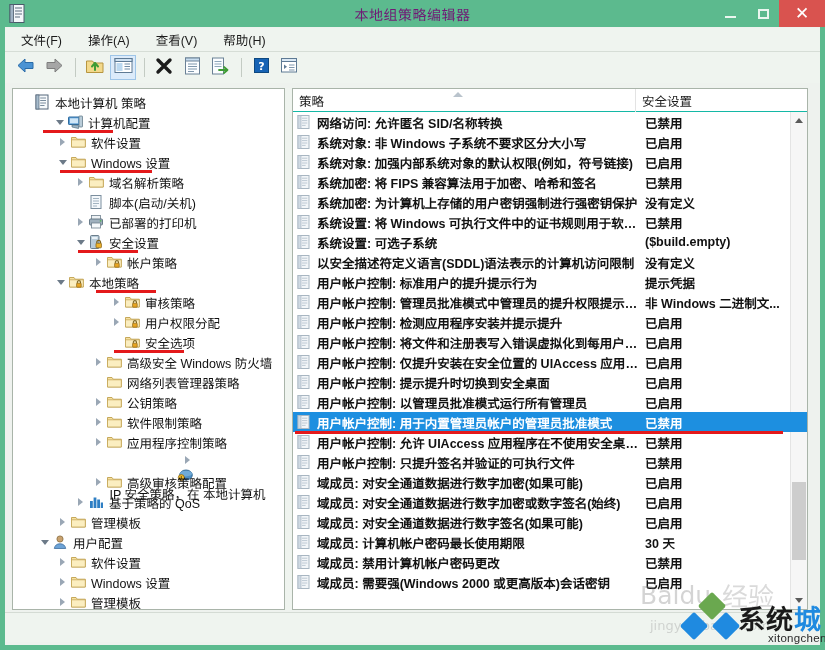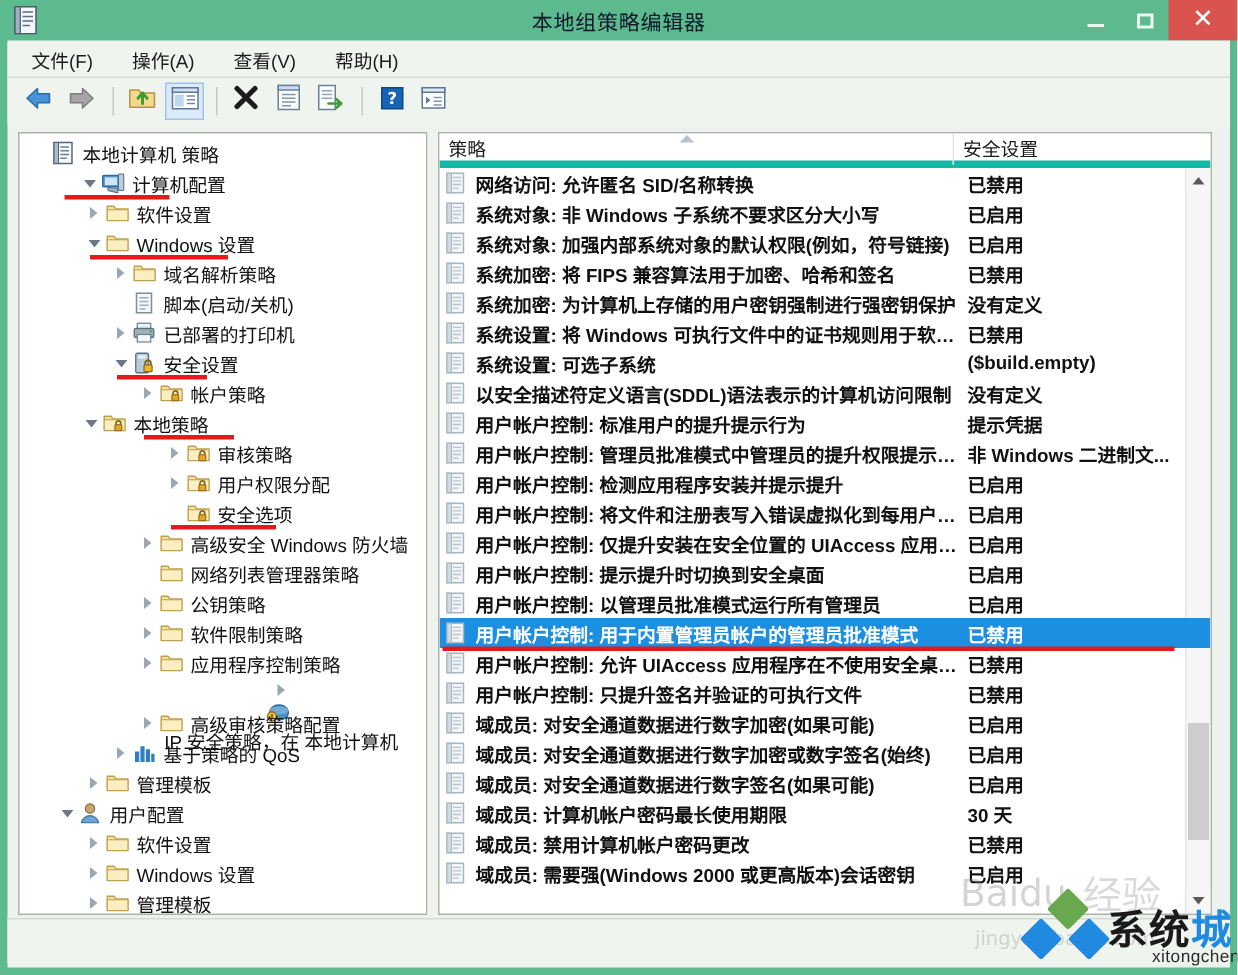--- a/index.html
+++ b/index.html
@@ -35,21 +35,21 @@
     position: absolute;
     left: 9px; top: 4px;
     width: 17px; height: 19px;
   }
   .title-text {
     position: absolute;
     left: 0; top: 4px;
     width: 825px;
     text-align: center;
     font-size: 14px;
-    color: #0f172a;
+    color: #701a75;
     letter-spacing: 0.5px;
     font-family: "DejaVu Sans", "Liberation Sans", sans-serif;
   }
   .win-btns {
     position: absolute;
     right: 0; top: 0;
     height: 27px;
     display: flex;
     align-items: stretch;
   }
@@ -231,21 +231,21 @@
     height: 3px;
     background: #e4191b;
     pointer-events: none;
   }
 
   
   .lv-head {
     position: relative;
     height: 23px;
     background: #ffffff;
-    border-bottom: 5px solid #14b8a6;
+    border-bottom: 1px solid #14b8a6;
     display: flex;
     align-items: center;
     box-sizing: border-box;
   }
   .lv-col {
     position: relative;
     height: 23px;
     display: flex;
     align-items: center;
     font-size: 12.5px;

